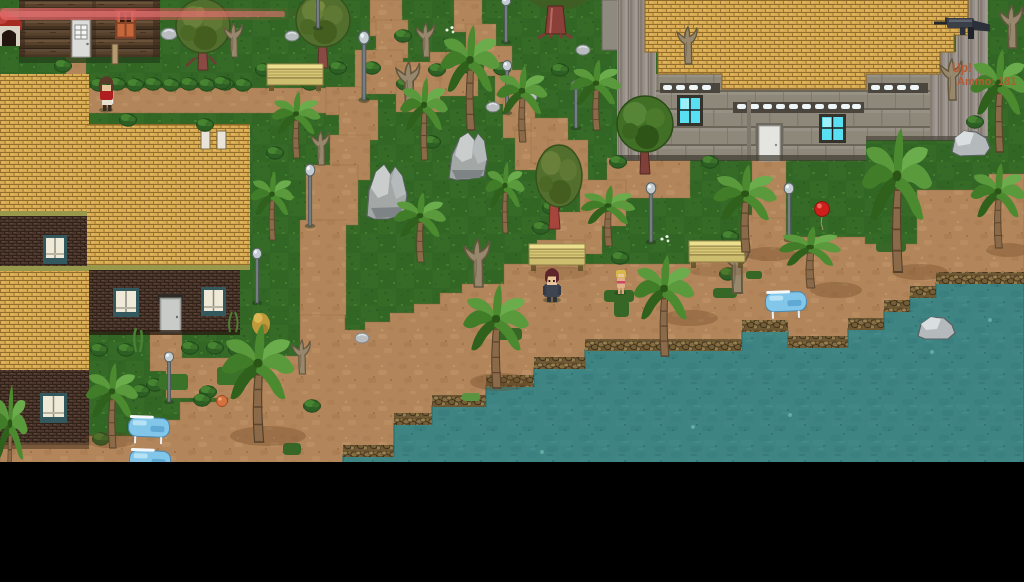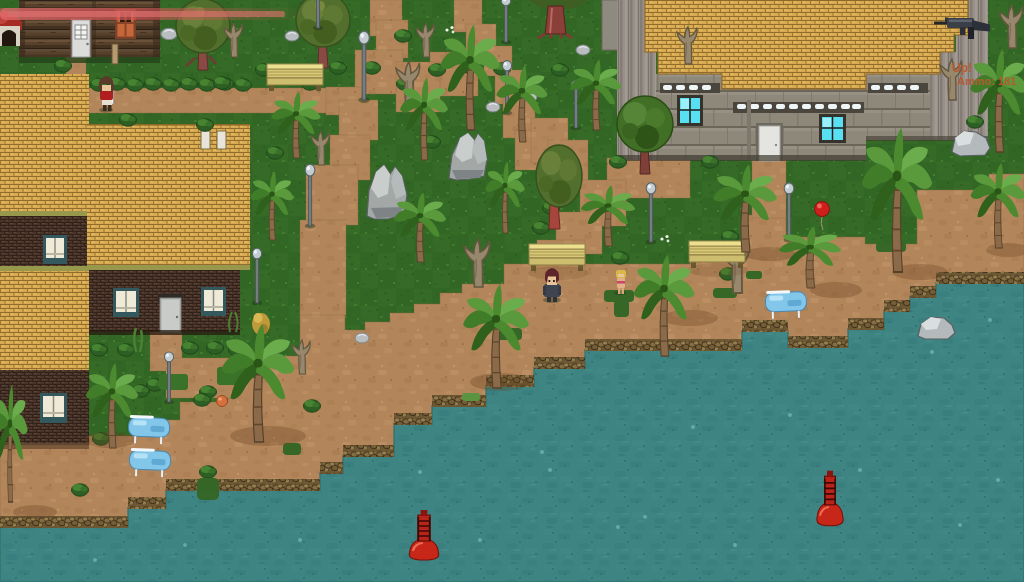--- a/index.html
+++ b/index.html
@@ -1,16 +1,16 @@
 <!DOCTYPE html>
 <html><head>
 <meta charset="utf-8">
 <style>
 html,body{margin:0;padding:0;background:#000;}
-#stage{width:1024px;height:582px;position:relative;overflow:hidden;font-family:"Liberation Sans",sans-serif;}
+#stage{width:1024px;height:462px;position:relative;overflow:hidden;font-family:"Liberation Sans",sans-serif;}
 </style>
 </head>
 <body>
 <div id="stage">
 <svg width="1024" height="582" viewBox="0 0 1024 582">
 <defs>
 <pattern id="grassp" width="36" height="36" patternUnits="userSpaceOnUse">
   <rect width="36" height="36" fill="#356b26"></rect>
   <rect width="18" height="18" fill="#326625"></rect>
   <rect x="18" y="18" width="18" height="18" fill="#326625"></rect>

